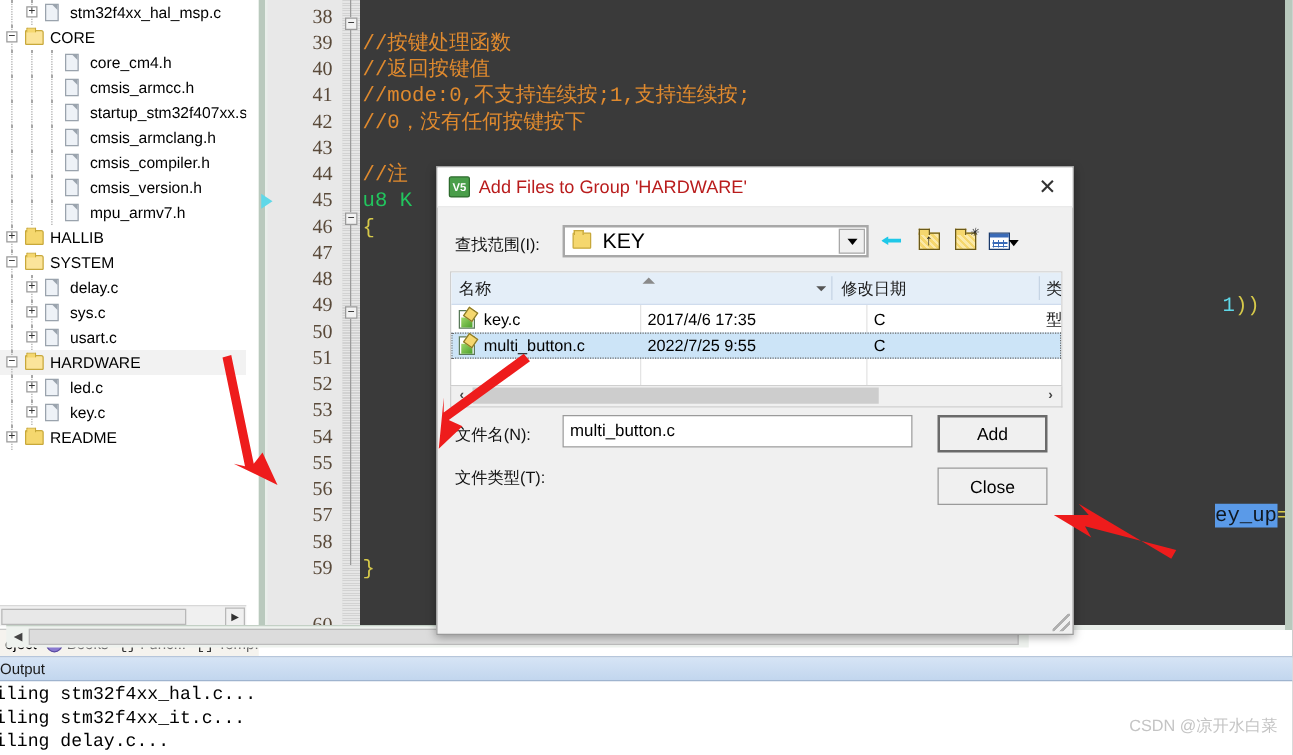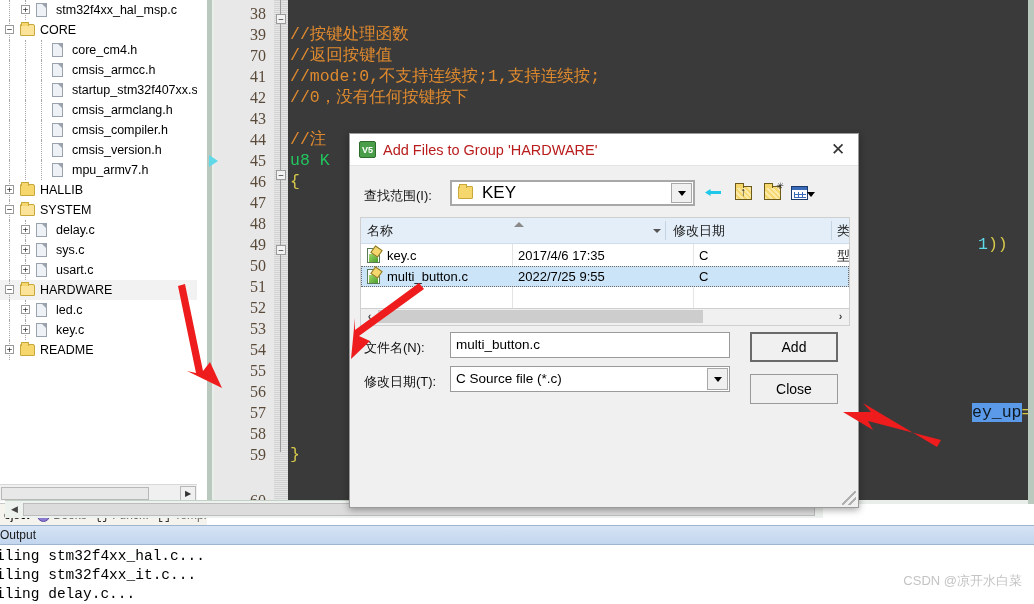--- a/index.html
+++ b/index.html
@@ -484,21 +484,21 @@
   </div>
 
   <div id="proj-tabs"><span class="tab active"><span>oject</span></span><span class="tab"><span class="tabglyph" style="width: 13px; height: 13px; border-radius: 50%; background: rgb(138, 122, 208); border: 1px solid rgb(90, 74, 160); display: inline-block;"></span><span>Books</span></span><span class="tab"><span class="tabglyph" style="color: rgb(51, 51, 51); font-family: &quot;Liberation Mono&quot;, monospace;">{}</span><span>Func...</span></span><span class="tab"><span class="tabglyph" style="color: rgb(51, 51, 51); font-family: &quot;Liberation Mono&quot;, monospace;">[]</span><span>Temp...</span></span></div>
 
   <div id="editor-outer">
     <div id="editor-vsplit-l"></div>
     <div id="gutter">
       <div id="bookmark"></div>
     <div class="lnum" style="top: 3px;">38</div>
         <div class="lnum" style="top: 24px;">39</div>
-        <div class="lnum" style="top: 45px;">70</div>
+        <div class="lnum" style="top: 45px;">40</div>
         <div class="lnum" style="top: 66px;">41</div>
         <div class="lnum" style="top: 87px;">42</div>
         <div class="lnum" style="top: 108px;">43</div>
         <div class="lnum" style="top: 129px;">44</div>
         <div class="lnum" style="top: 150px;">45</div>
         <div class="lnum" style="top: 171px;">46</div>
         <div class="lnum" style="top: 192px;">47</div>
         <div class="lnum" style="top: 213px;">48</div>
         <div class="lnum" style="top: 234px;">49</div>
         <div class="lnum" style="top: 255px;">50</div>
@@ -602,27 +602,21 @@
 
     <div id="list-hscroll">
       <div class="lt">‹</div>
       <div class="thumb"></div>
       <div class="rt">›</div>
     </div>
 
     <div class="fl-label" id="fn-label">文件名(N):</div>
     <div id="fn-input">multi_button.c</div>
 
-    <div class="fl-label" id="ft-label">修改日期(T):</div>
-    <div id="ft-combo">
-      <div class="txt">C Source file (*.c)</div>
-      <div class="drop">
-          <i class="caret-dn"></i>
-        </div>
-    </div>
+    <div class="fl-label" id="ft-label">文件类型(T):</div>
 
     <div class="dlg-btn" id="btn-add">Add</div>
     <div class="dlg-btn" id="btn-close">Close</div>
     <div id="dlg-grip"></div>
   </div>
 
   <svg class="arrow-annot" style="left:90px; top:270px; width:150px; height:130px;" viewBox="0 0 150 130">
     <polygon points="132,118 120,92 113,101 95,14 88,16 106,103 97,101" fill="#ee1c1c"></polygon>
   </svg>
 

